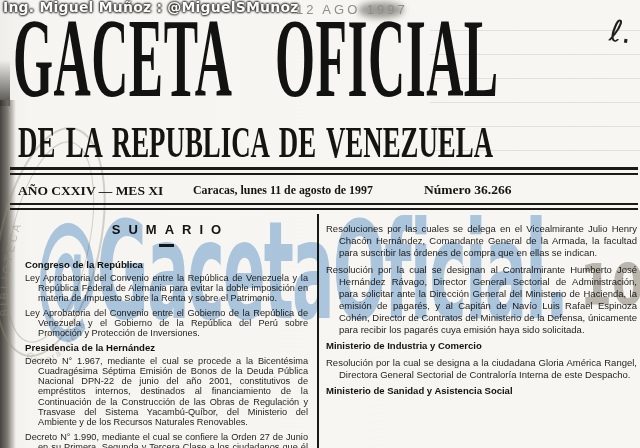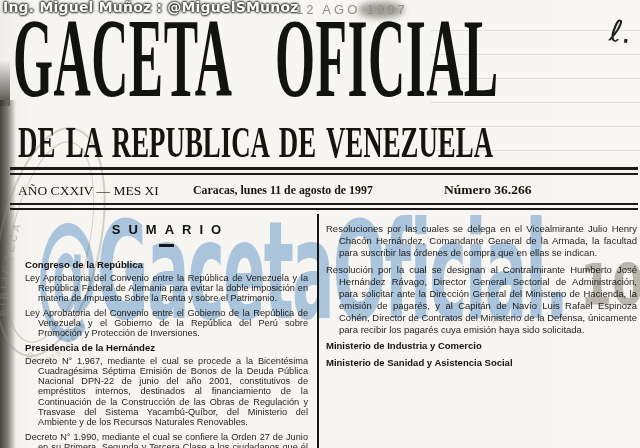--- a/index.html
+++ b/index.html
@@ -34,25 +34,25 @@
   .pen-mark{position:absolute;left:610px;top:14px;font-family:"DejaVu Sans",sans-serif;
     font-size:30px;color:#21211c;transform:rotate(9deg);}
   .m-sub{position:absolute;left:18px;top:121px;font-family:"Liberation Serif",serif;
     font-weight:bold;font-size:44px;line-height:1;color:#15140f;white-space:nowrap;
     word-spacing:6px;transform:scaleX(.61);transform-origin:0 0;}
   .rule{position:absolute;left:10px;width:628px;border-top:3px solid #1b1a17;
     border-bottom:2px solid #1b1a17;height:3px;}
   .rule-a{top:167px;}
   .rule-b{top:203px;border-top-width:2px;}
   .edition{position:absolute;left:18px;top:183px;font-family:"Liberation Serif",serif;
-    font-weight:normal;font-size:13.5px;color:#16150f;white-space:nowrap;}
+    font-weight:bold;font-size:13.5px;color:#16150f;white-space:nowrap;}
   .dateline{position:absolute;left:193px;top:182px;font-family:"Liberation Serif",serif;
     font-weight:bold;font-size:13.5px;color:#16150f;white-space:nowrap;
     transform:scaleX(.88);transform-origin:0 0;}
-  .issue-no{position:absolute;left:444px;top:182px;font-family:"Liberation Serif",serif;
+  .issue-no{position:absolute;left:424px;top:182px;font-family:"Liberation Serif",serif;
     font-weight:bold;font-size:13.5px;color:#16150f;white-space:nowrap;}
   
   .divider{position:absolute;left:317px;top:214px;width:2px;height:234px;background:#191813;}
   .col{position:absolute;top:215px;color:#221f1c;}
   .left-col{left:25px;width:283px;}
   .right-col{left:326px;width:311px;}
   .sum-title{margin-top:7px;text-align:center;font-weight:bold;font-size:13px;
     letter-spacing:8px;padding-left:8px;color:#141410;}
   .sum-dash{width:15px;height:2.5px;background:#1c1b17;margin:7px auto 13px auto;}
   .entry{font-size:9.2px;line-height:10.2px;text-align:justify;
@@ -130,20 +130,21 @@
     <div class="entry">Ley Aprobatoria del Convenio entre el Gobierno de la República de Venezuela y el Gobierno de la República del Perú sobre Promoción y Protección de Inversiones.</div>
     <div class="entry heading">Presidencia de la Hernández</div>
     <div class="entry">Decreto N° 1.967, mediante el cual se procede a la Bicentésima Cuadragésima Séptima Emisión de Bonos de la Deuda Pública Nacional DPN-22 de junio del año 2001, constitutivos de empréstitos internos, destinados al financiamiento de la Continuación de la Construcción de las Obras de Regulación y Trasvase del Sistema Yacambú-Quíbor, del Ministerio del Ambiente y de los Recursos Naturales Renovables.</div>
     <div class="entry">Decreto N° 1.990, mediante el cual se confiere la Orden 27 de Junio en su Primera, Segunda y Tercera Clase a los ciudadanos que él se mencionan.</div>
   </div>
 
   <div class="col right-col">
     <div class="entry">Resoluciones por las cuales se delega en el Vicealmirante Julio Henry Chacón Hernández, Comandante General de la Armada, la facultad para suscribir las órdenes de compra que en ellas se indican.</div>
     <div class="entry">Resolución por la cual se designan al Contralmirante Humberto José Hernández Rávago, Director General Sectorial de Administración, para solicitar ante la Dirección General del Ministerio de Hacienda, la emisión de pagarés, y al Capitán de Navío Luis Rafael Espinoza Cohén, Director de Contratos del Ministerio de la Defensa, únicamente para recibir los pagarés cuya emisión haya sido solicitada.</div>
     <div class="entry heading">Ministerio de Industria y Comercio</div>
+    <div class="entry">Resolución por la cual se designa a la ciudadana Gloria América Rangel, Directora General Sectorial de Contraloría Interna de este Despacho.</div>
     <div class="entry heading">Ministerio de Sanidad y Asistencia Social</div>
 
   </div>
 
   <div class="wm-blue">@GacetaOficial.</div>
   <div class="wm-gray">10</div>
 
 </div>
 
 </body></html>

